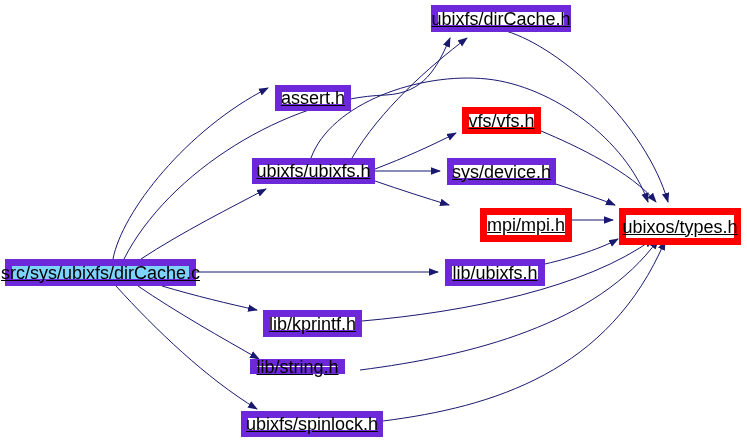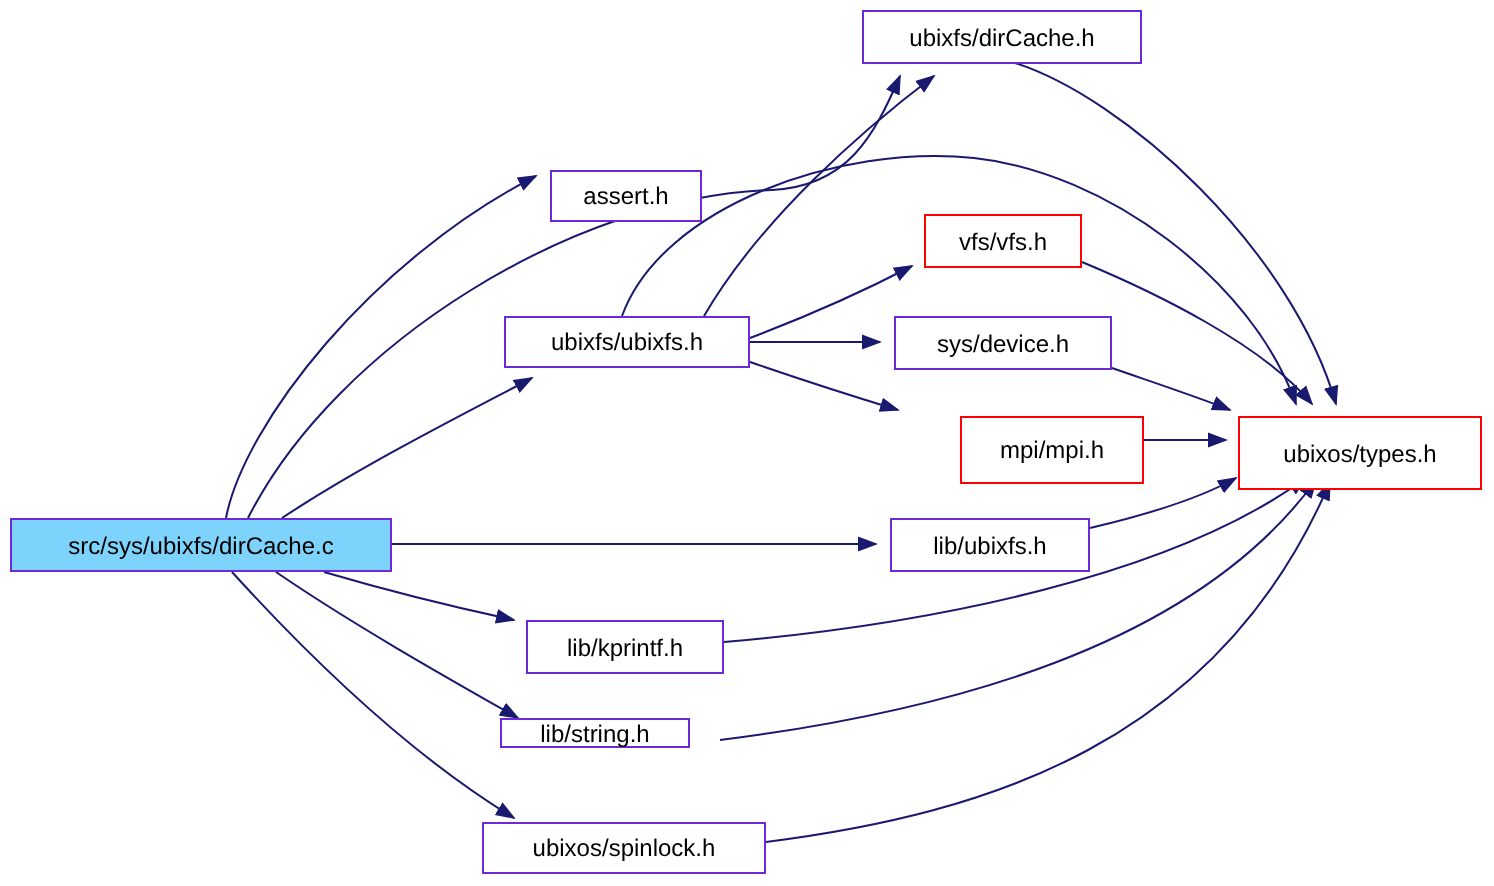--- a/index.html
+++ b/index.html
@@ -12,30 +12,31 @@
     font-family: "Liberation Sans", sans-serif;
   }
   #edges {
     position: absolute;
     left: 0; top: 0;
     width: 747px; height: 443px;
   }
   .node {
     position: absolute;
     box-sizing: border-box;
-    border: 1px solid #6d28d9;
+    border: 7px solid #6d28d9;
     background: #ffffff;
     color: #000000;
-    font-size: 12px;
+    font-size: 18px;
     line-height: 1;
     display: flex;
     align-items: center;
     justify-content: center;
     white-space: nowrap;
     cursor: pointer;
+    text-decoration: underline;
   }
   .node.truncated { border-color: #ff0000; }
   .node.root { background: #7dd3fc; cursor: default; }
   .edge { fill: none; stroke: #191970; stroke-width: 1; }
 </style>
 </head>
 <body>
 
 <div id="graph">
 
@@ -82,15 +83,15 @@
   <div class="node truncated" style="left:480px; top:208px; width:92px; height:34px;">mpi/mpi.h</div>
 
   <div class="node truncated" style="left:619px; top:208px; width:122px; height:37px;">ubixos/types.h</div>
 
   <div class="node" style="left:445px; top:259px; width:100px; height:27px;">lib/ubixfs.h</div>
 
   <div class="node" style="left:263px; top:310px; width:99px; height:27px;">lib/kprintf.h</div>
 
   <div class="node" style="left:250px; top:359px; width:95px; height:15px;">lib/string.h</div>
 
-  <div class="node" style="left:241px; top:411px; width:142px; height:26px;">ubixos/spinlock.h</div>
+  <div class="node" style="left:241px; top:411px; width:142px; height:26px;">ubixfs/spinlock.h</div>
 
 </div>
 
 </body></html>

